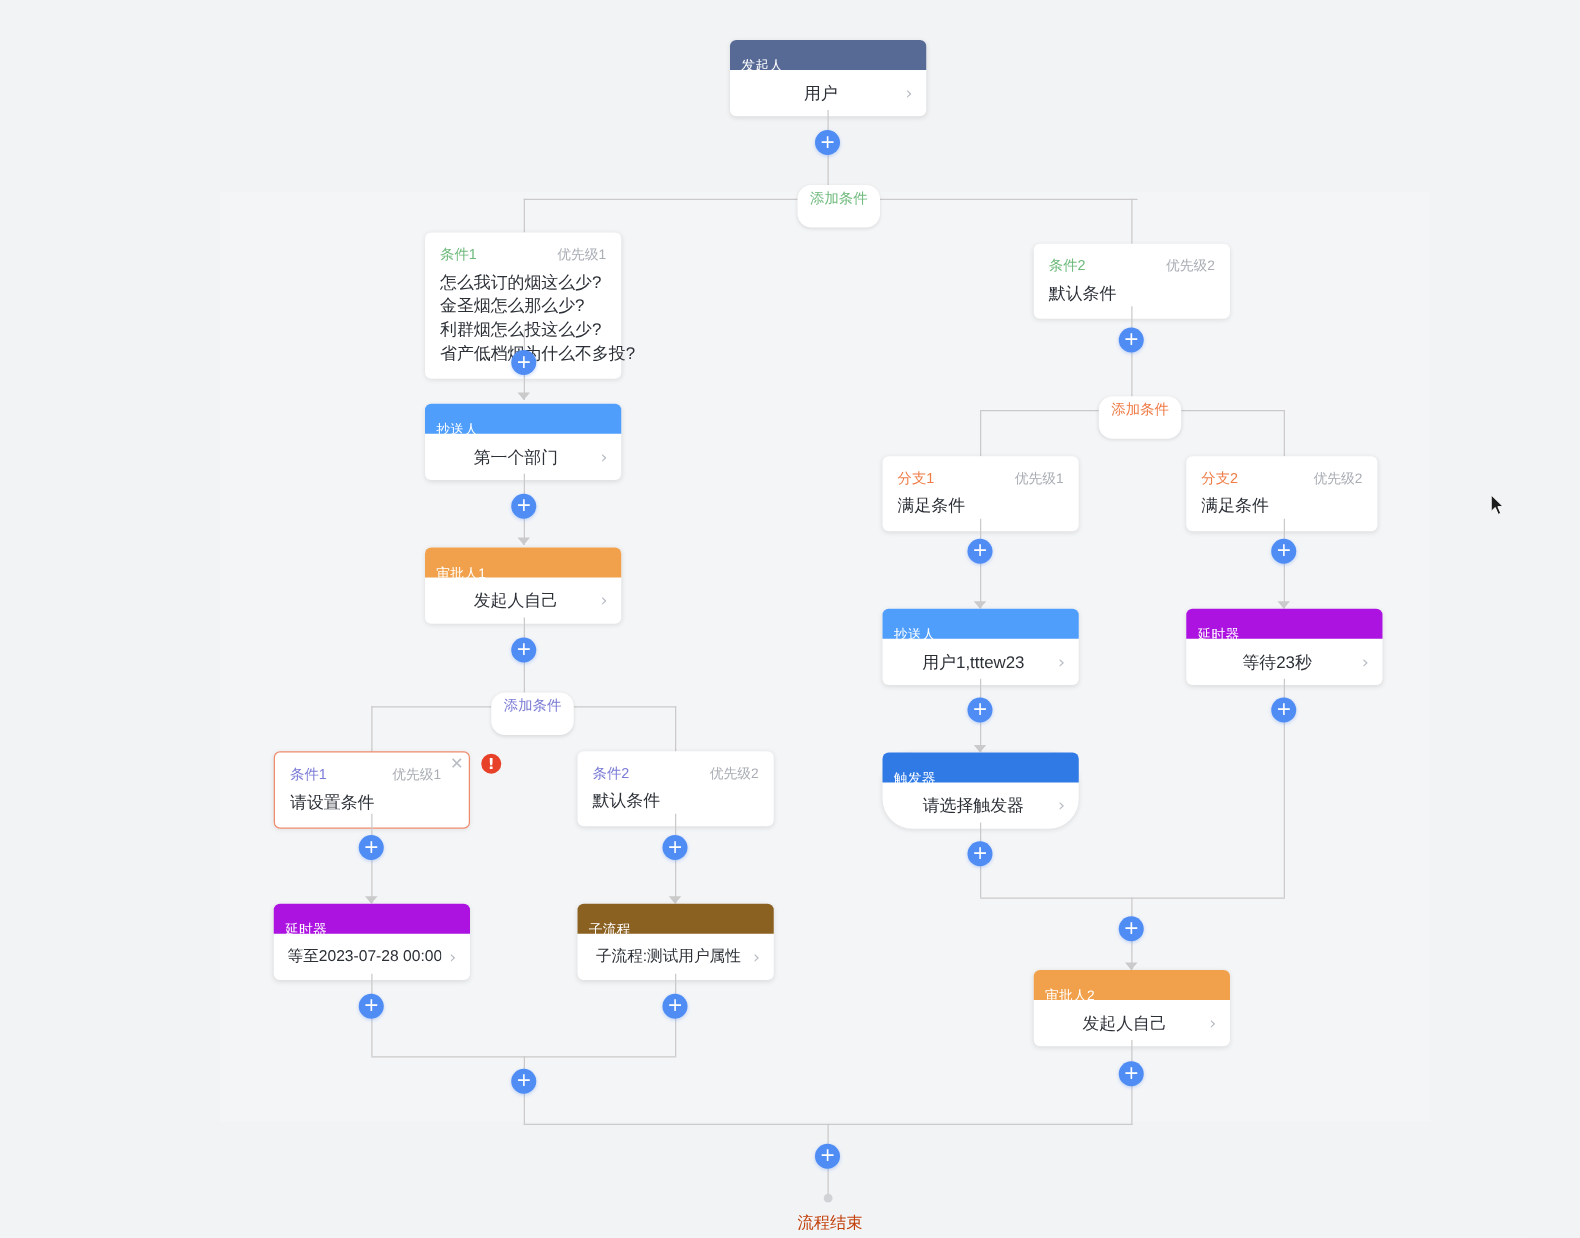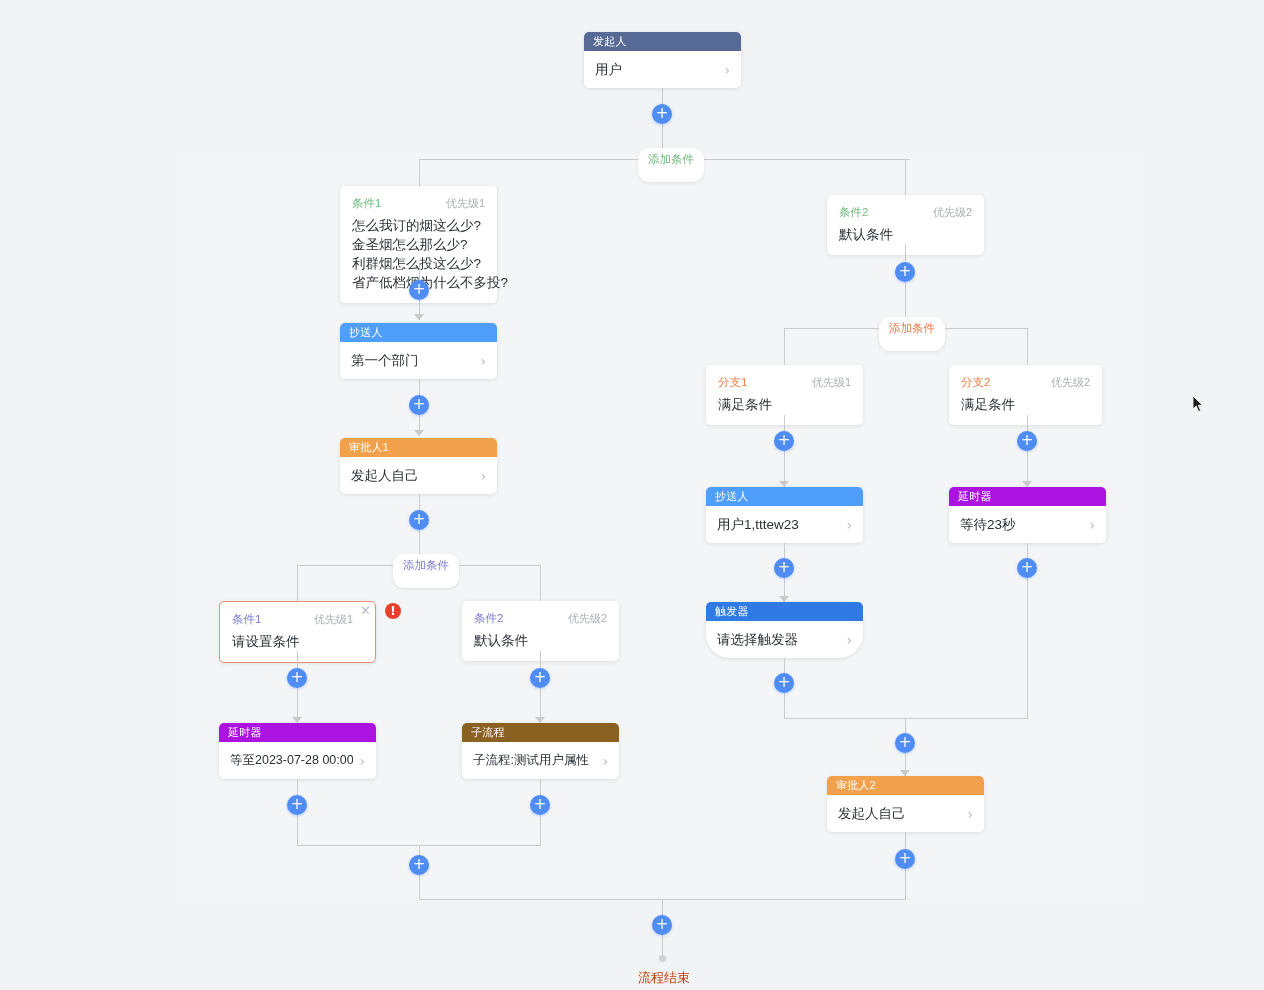--- a/index.html
+++ b/index.html
@@ -44,34 +44,34 @@
     border-radius: 5px;
     box-shadow: 0 1px 4px rgba(0,0,0,0.10);
     overflow: visible;
   }
   .node-head {
     height: 19px;
     line-height: 19px;
     border-radius: 5px 5px 0 0;
     color: #ffffff;
     font-size: 11px;
-    padding: 0 9px;
+    padding: 12px 9px;
     box-sizing: border-box;
     letter-spacing: .2px;
   }
   .node-body {
     height: 37px;
     display: flex;
     align-items: center;
     padding: 0 11px;
     box-sizing: border-box;
     font-size: 13.5px;
     color: #2b2f36;
   }
-  .node-body .txt { flex: 1; white-space: nowrap; overflow: hidden; }
+  .node-body .txt { flex: 1; white-space: nowrap; overflow: hidden; text-align: center; }
   .chev {
     color: #b9bdc4;
     font-size: 14px;
     margin-left: 6px;
     font-family: "DejaVu Sans", sans-serif;
   }
 
   
   .h-initiator { background: #576a95; }
   .h-cc        { background: #4f9efc; }

